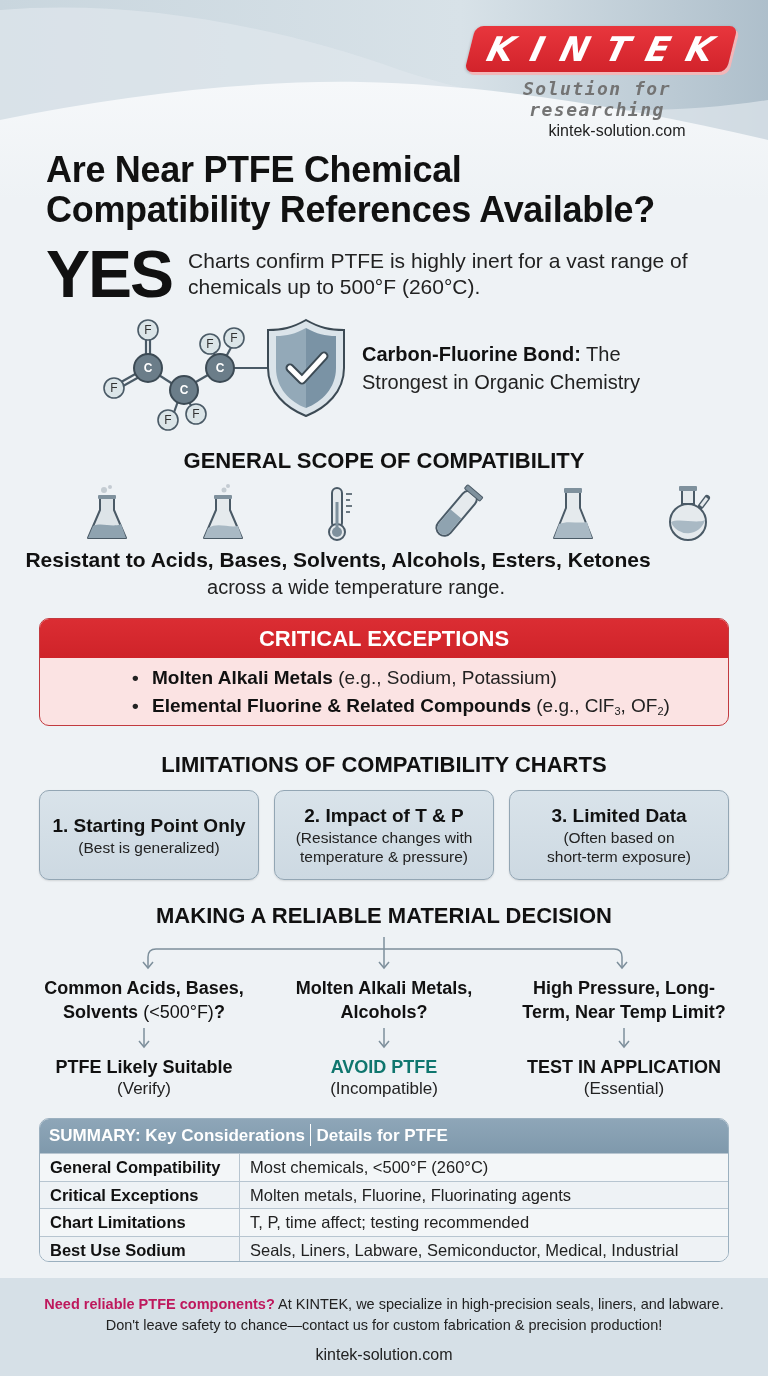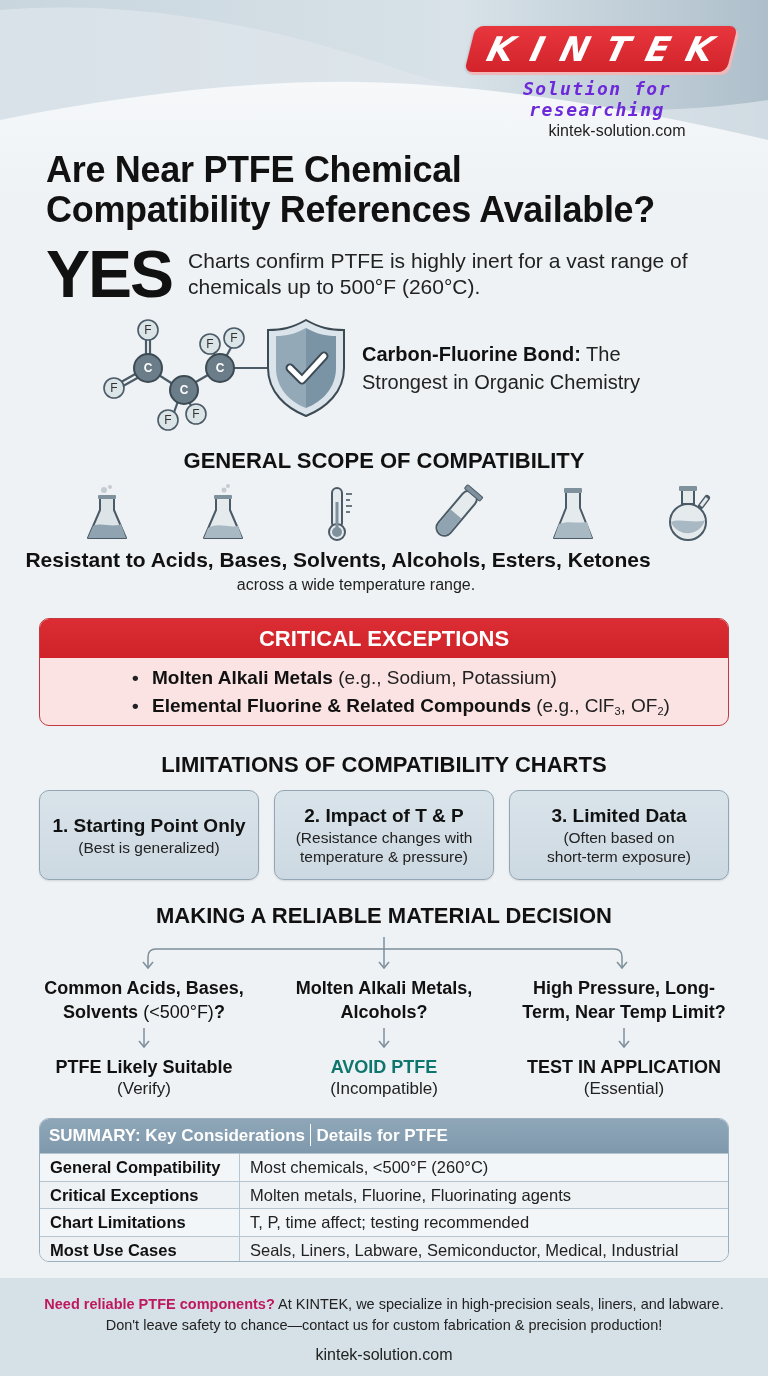--- a/index.html
+++ b/index.html
@@ -26,21 +26,21 @@
     box-shadow: 3px 3px 0 #f2b7b9, 0 1px 3px rgba(0,0,0,.25);
     display: flex; align-items: center; justify-content: center;
   }
   .logo-text {
     transform: skewX(0deg);
     color: #fff; font-weight: bold; font-style: italic;
     font-size: 34px; letter-spacing: 17px; padding-left: 16px;
     font-family: "DejaVu Sans", sans-serif;
   }
   .logo-tagline {
-    color: #6d28d9; font-weight: bold; font-style: italic;
+    color: #737373; font-weight: bold; font-style: italic;
     font-size: 18px; letter-spacing: 1.5px; margin-top: 6px;
     font-family: "DejaVu Sans Mono", monospace;
   }
   .logo-url { font-size: 16px; color: #222; margin-top: 2px; padding-left: 40px; }
 
   
   .title {
     position: absolute; left: 46px; top: 150px; width: 700px;
     font-size: 36px; font-weight: bold; line-height: 40px; letter-spacing: -0.3px;
   }
@@ -60,21 +60,21 @@
     font-size: 22px; font-weight: bold; letter-spacing: 0px;
   }
 
   
   .icons-row {
     position: absolute; left: 78px; top: 484px; width: 640px; height: 60px;
     display: flex; justify-content: space-between; align-items: flex-end;
   }
   .icons-row .ic { width: 58px; height: 60px; display: flex; justify-content: center; }
   .scope-main { position: absolute; top: 548px; left: 0; width: 676px; text-align: center; font-size: 21px; font-weight: bold; }
-  .scope-sub { position: absolute; top: 576px; left: 0; width: 712px; text-align: center; font-size: 16px; color: #222; }
+  .scope-sub { position: absolute; top: 576px; left: 0; width: 712px; text-align: center; font-size: 20px; color: #222; }
 
   
   .crit {
     position: absolute; left: 39px; top: 618px; width: 690px; height: 108px;
     border: 1.5px solid #c23a3f; border-radius: 10px; overflow: hidden;
     background: #fbe3e3;
   }
   .crit-head {
     height: 39px; background: linear-gradient(180deg, #db2d33, #cf2329);
     color: #fff; font-weight: bold; font-size: 22px; text-align: center; line-height: 40px;
@@ -369,21 +369,21 @@
       </div>
     <div class="sum-row">
         <div class="sum-k">Critical Exceptions</div>
         <div class="sum-v">Molten metals, Fluorine, Fluorinating agents</div>
       </div>
     <div class="sum-row">
         <div class="sum-k">Chart Limitations</div>
         <div class="sum-v">T, P, time affect; testing recommended</div>
       </div>
     <div class="sum-row">
-        <div class="sum-k">Most Use Cases</div>
+        <div class="sum-k">Best Use Sodium</div>
         <div class="sum-v">Seals, Liners, Labware, Semiconductor, Medical, Industrial</div>
       </div>
   </div>
 
   <div class="footer">
     <p class="foot-p"><b>Need reliable PTFE components?</b><span> At KINTEK, we specialize in high-precision seals, liners, and labware. Don't leave safety to chance—contact us for custom fabrication &amp; precision production!</span></p>
     <div class="foot-url">kintek-solution.com</div>
   </div>
 
 </div>

